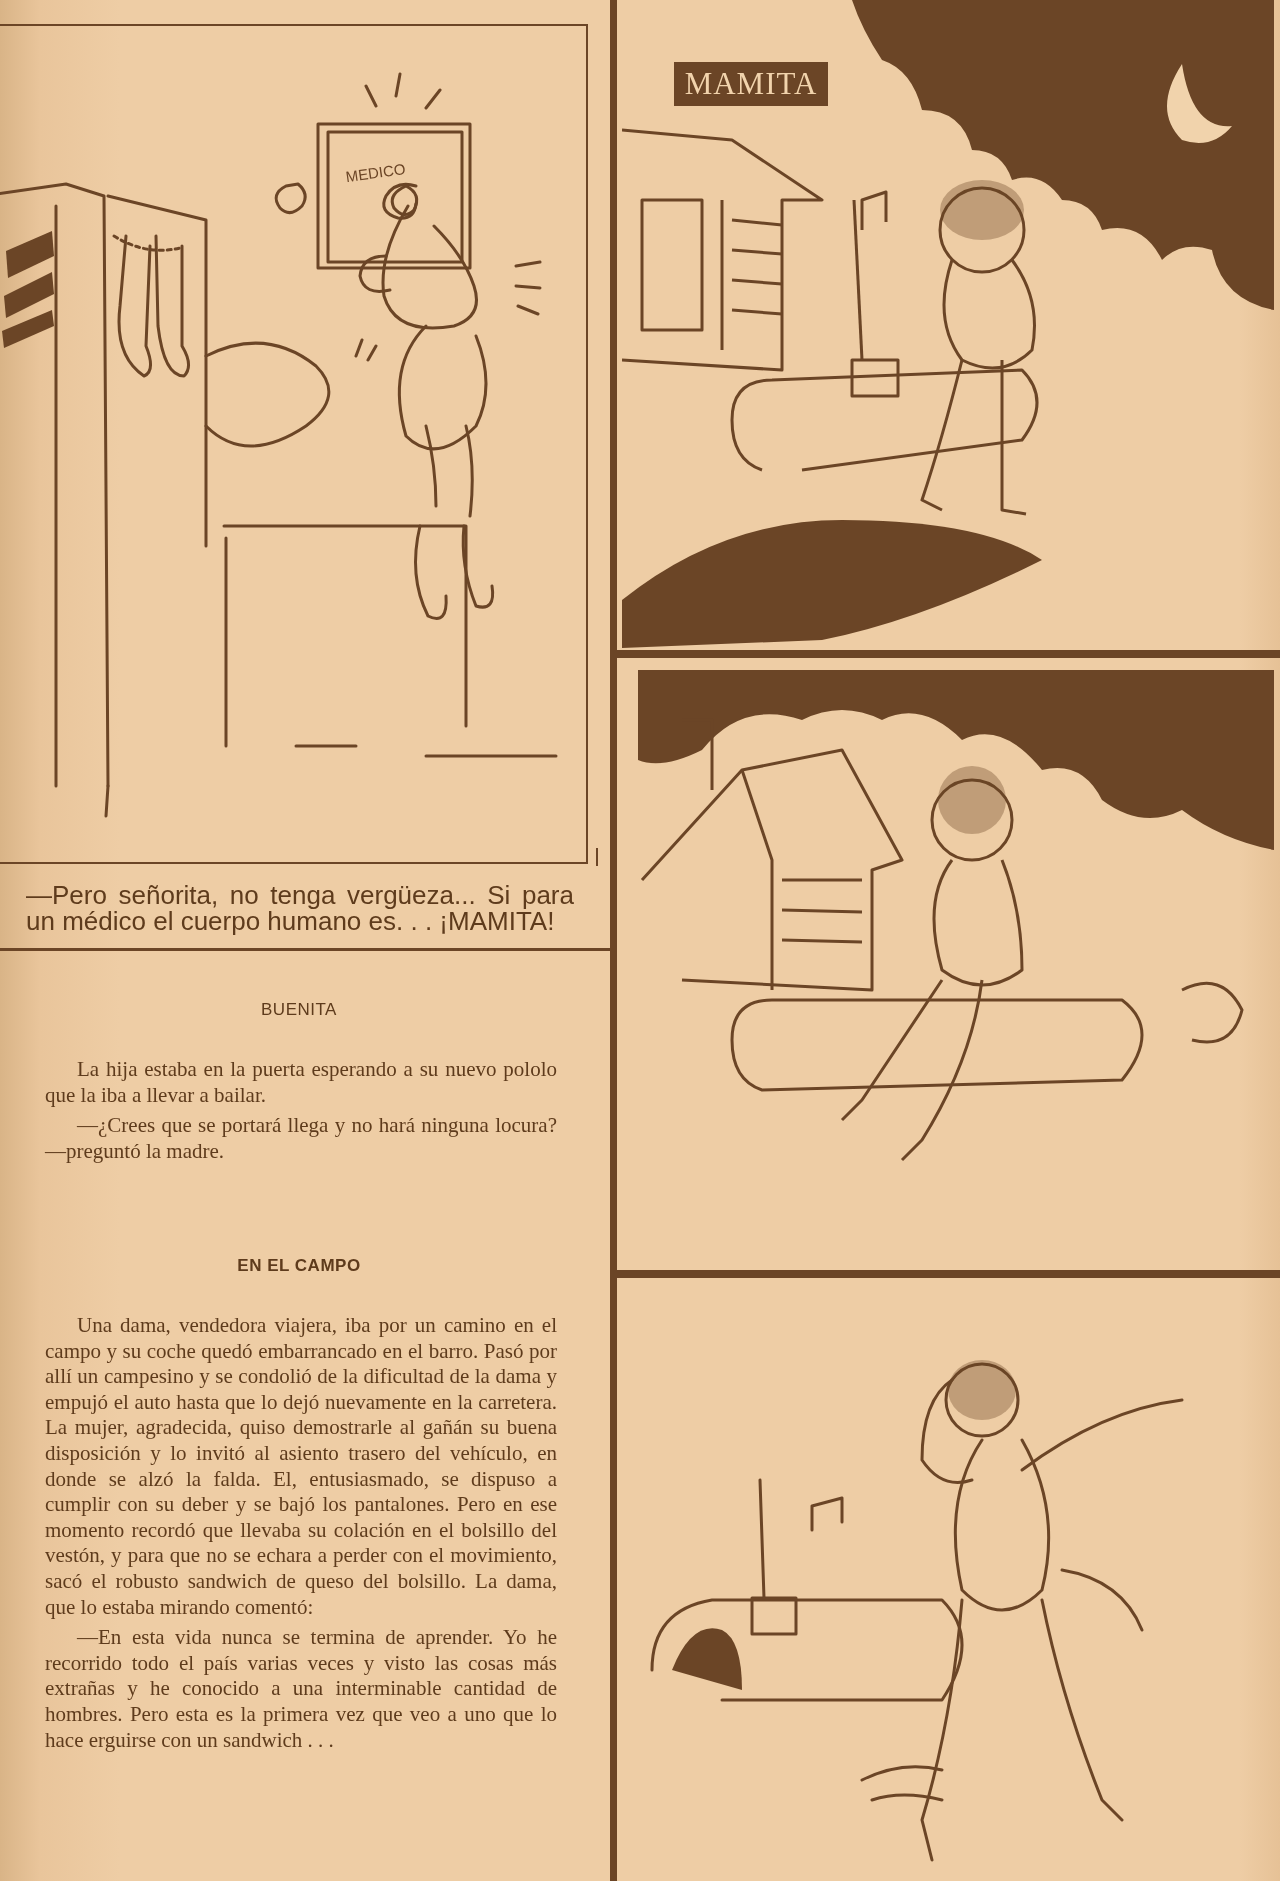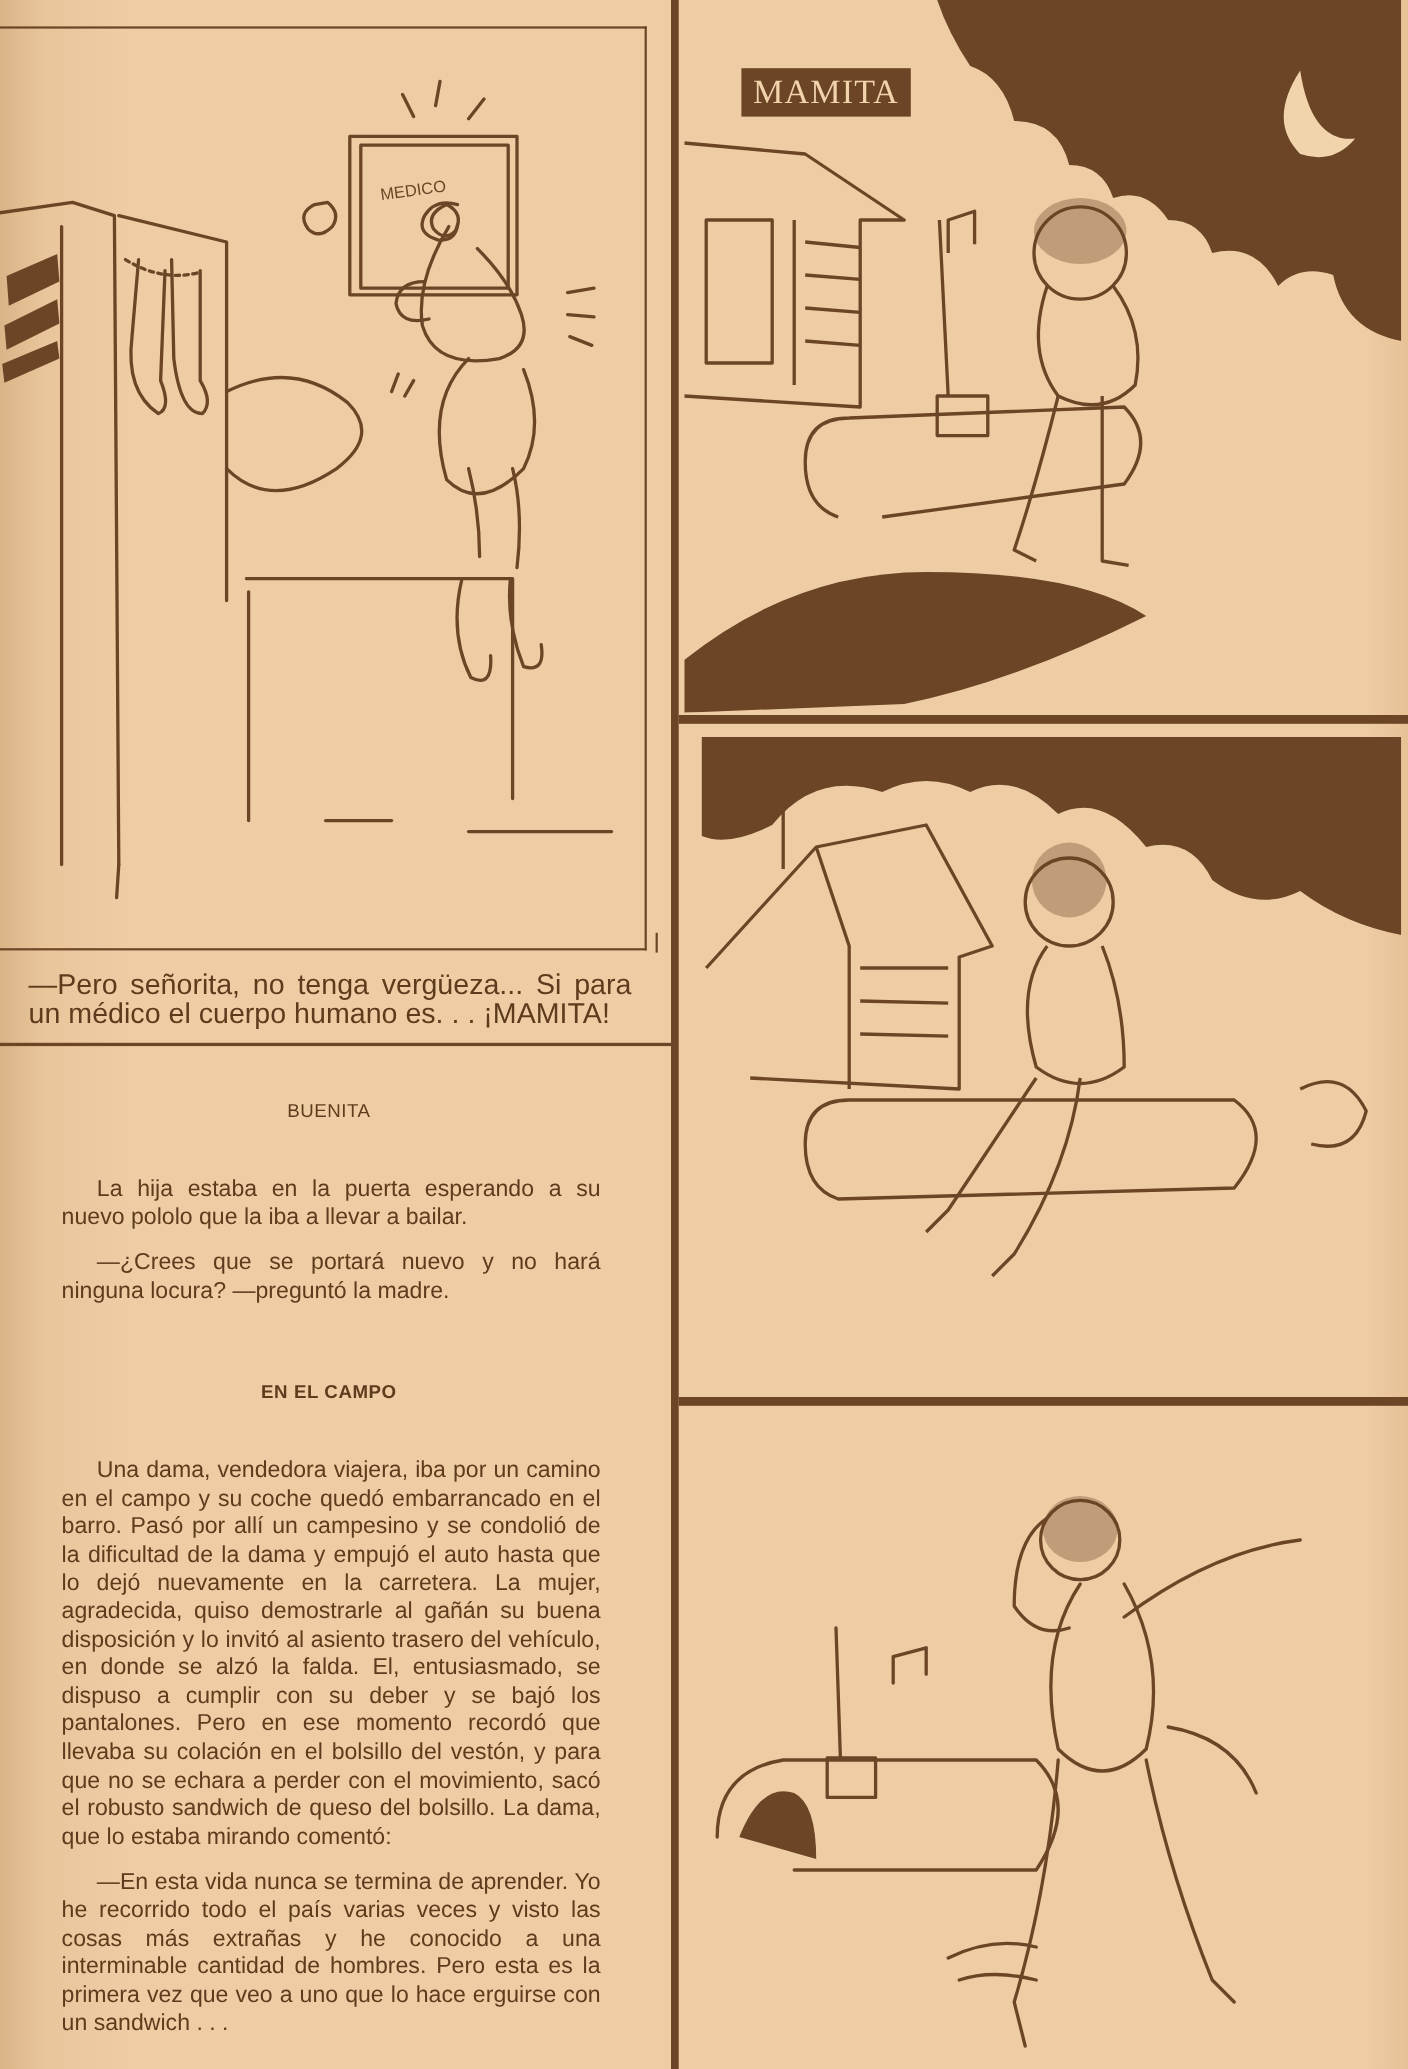--- a/index.html
+++ b/index.html
@@ -10,21 +10,21 @@
   .ink{color:#5e3b1c;}
   .abs{position:absolute;}
   
   #left-panel{left:-4px;top:24px;width:592px;height:840px;border:2px solid #6b4526;border-left:none;box-sizing:border-box;}
   #left-panel-tick{left:596px;top:848px;width:2px;height:18px;background:#6b4526;}
   #caption{left:26px;top:882px;width:548px;font-size:26px;line-height:26px;text-align:justify;text-align-last:left;}
   #rule-1{left:0;top:948px;width:612px;height:3px;background:#6b4526;}
   #gutter{left:610px;top:0;width:7px;height:1881px;background:#6b4526;}
   .heading{position:absolute;left:0;width:598px;text-align:center;font-size:17px;letter-spacing:0.5px;}
   .story{position:absolute;left:40px;width:522px;font-size:21px;line-height:25.6px;text-align:justify;}
-  .story p{margin:16px;text-indent:32px;}
+  .story p{margin:5px;text-indent:32px;font-family:Liberation Serif, serif;}
   .story p.last{text-align-last:left;}
   
   .rpanel{position:absolute;left:622px;width:652px;overflow:hidden;}
   #rp1{top:0;height:648px;}
   #rp2{top:660px;height:608px;}
   #rp3{top:1280px;height:601px;}
   .hrule{position:absolute;left:617px;width:663px;height:8px;background:#6b4526;}
   #denise-badge{position:absolute;left:52px;top:62px;width:154px;height:44px;background:#6b4526;color:#f1d3ac;
     font-family:"Liberation Serif",serif;font-size:31px;line-height:44px;text-align:center;letter-spacing:1px;}
   svg{display:block;}
@@ -76,21 +76,21 @@
   </svg>
 </div>
 <div id="left-panel-tick" class="abs"></div>
 
 <div id="caption" class="abs ink">—Pero señorita, no tenga vergüeza... Si para un médico el cuerpo humano es. . . ¡MAMITA!</div>
 <div id="rule-1" class="abs"></div>
 
 <div class="heading ink" style="top:1000px;">BUENITA</div>
 <div class="story ink" style="top:1052px;">
   <p>La hija estaba en la puerta esperando a su nuevo pololo que la iba a llevar a bailar.</p>
-  <p>—¿Crees que se portará nuevo y no hará ninguna locura? —preguntó la madre.</p>
+  <p>—¿Crees que se portará llega y no hará ninguna locura? —preguntó la madre.</p>
 </div>
 
 <div class="heading ink" style="top:1256px;font-weight:bold;">EN EL CAMPO</div>
 <div class="story ink" style="top:1308px;">
   <p>Una dama, vendedora viajera, iba por un camino en el campo y su coche quedó embarrancado en el barro. Pasó por allí un campesino y se condolió de la dificultad de la dama y empujó el auto hasta que lo dejó nuevamente en la carretera. La mujer, agradecida, quiso demostrarle al gañán su buena disposición y lo invitó al asiento trasero del vehículo, en donde se alzó la falda. El, entusiasmado, se dispuso a cumplir con su deber y se bajó los pantalones. Pero en ese momento recordó que llevaba su colación en el bolsillo del vestón, y para que no se echara a perder con el movimiento, sacó el robusto sandwich de queso del bolsillo. La dama, que lo estaba mirando comentó:</p>
   <p class="last">—En esta vida nunca se termina de aprender. Yo he recorrido todo el país varias veces y visto las cosas más extrañas y he conocido a una interminable cantidad de hombres. Pero esta es la primera vez que veo a uno que lo hace erguirse con un sandwich . . .</p>
 </div>
 
 <div id="gutter" class="abs"></div>
 

